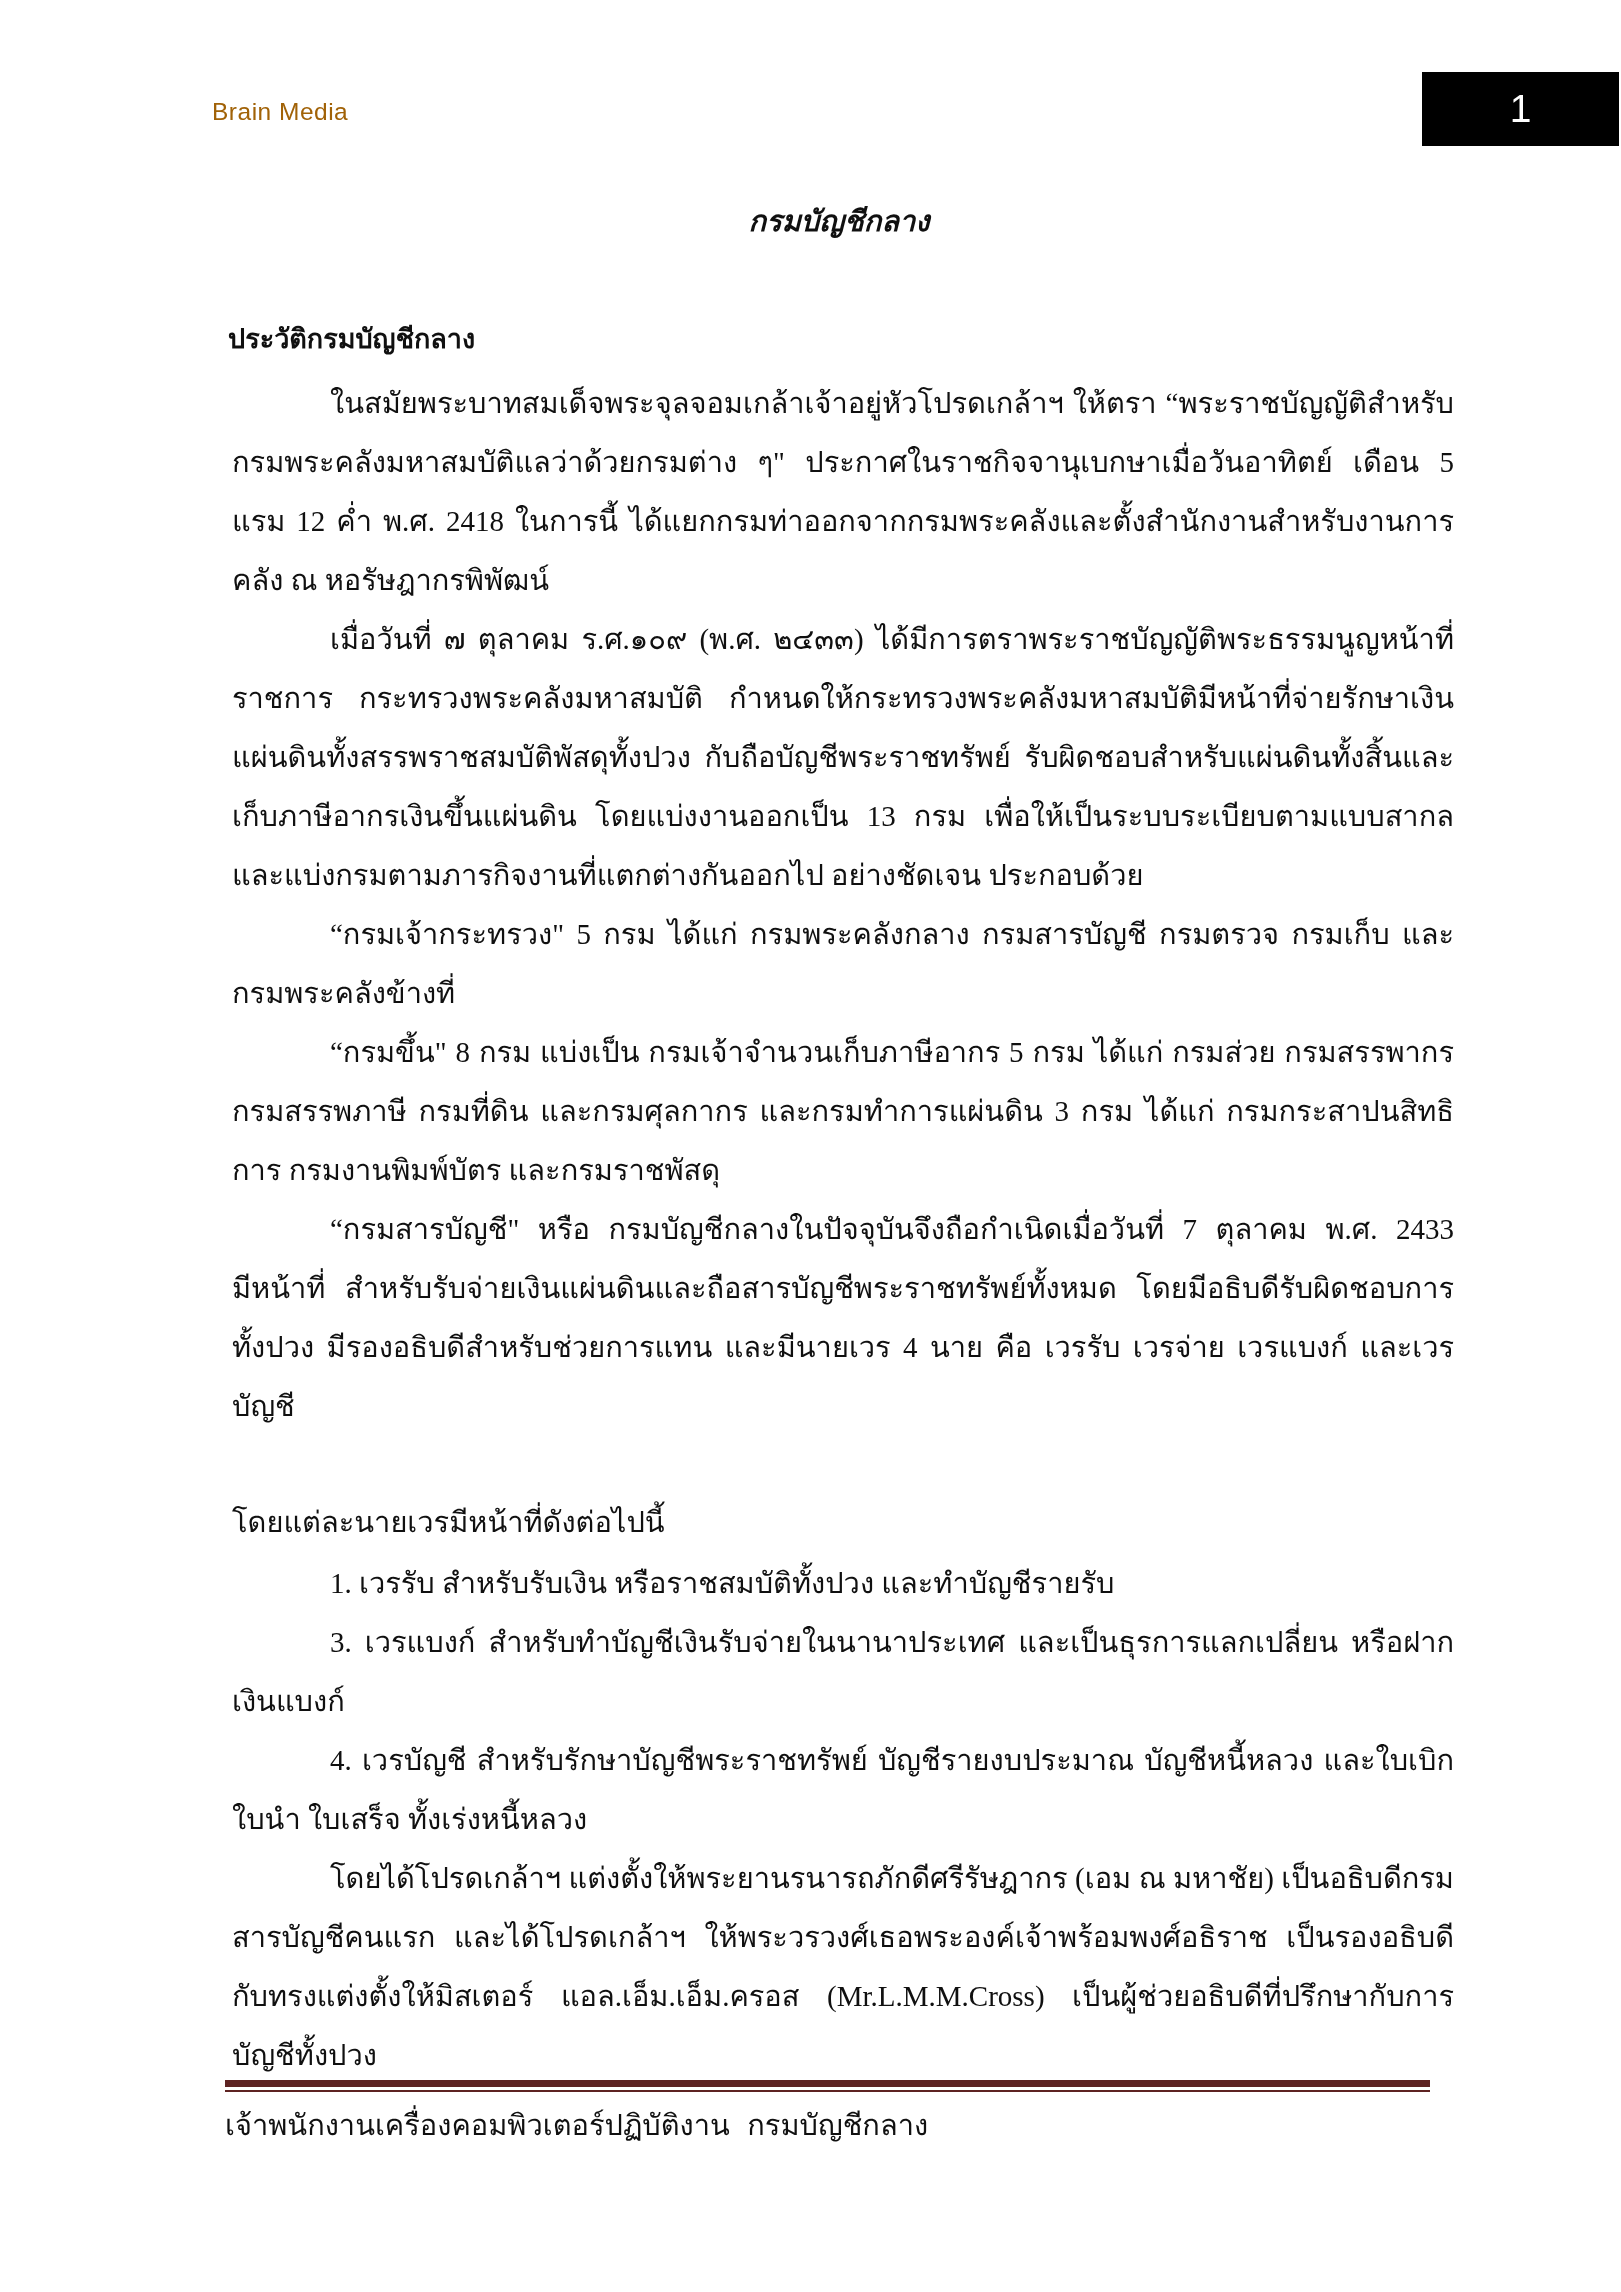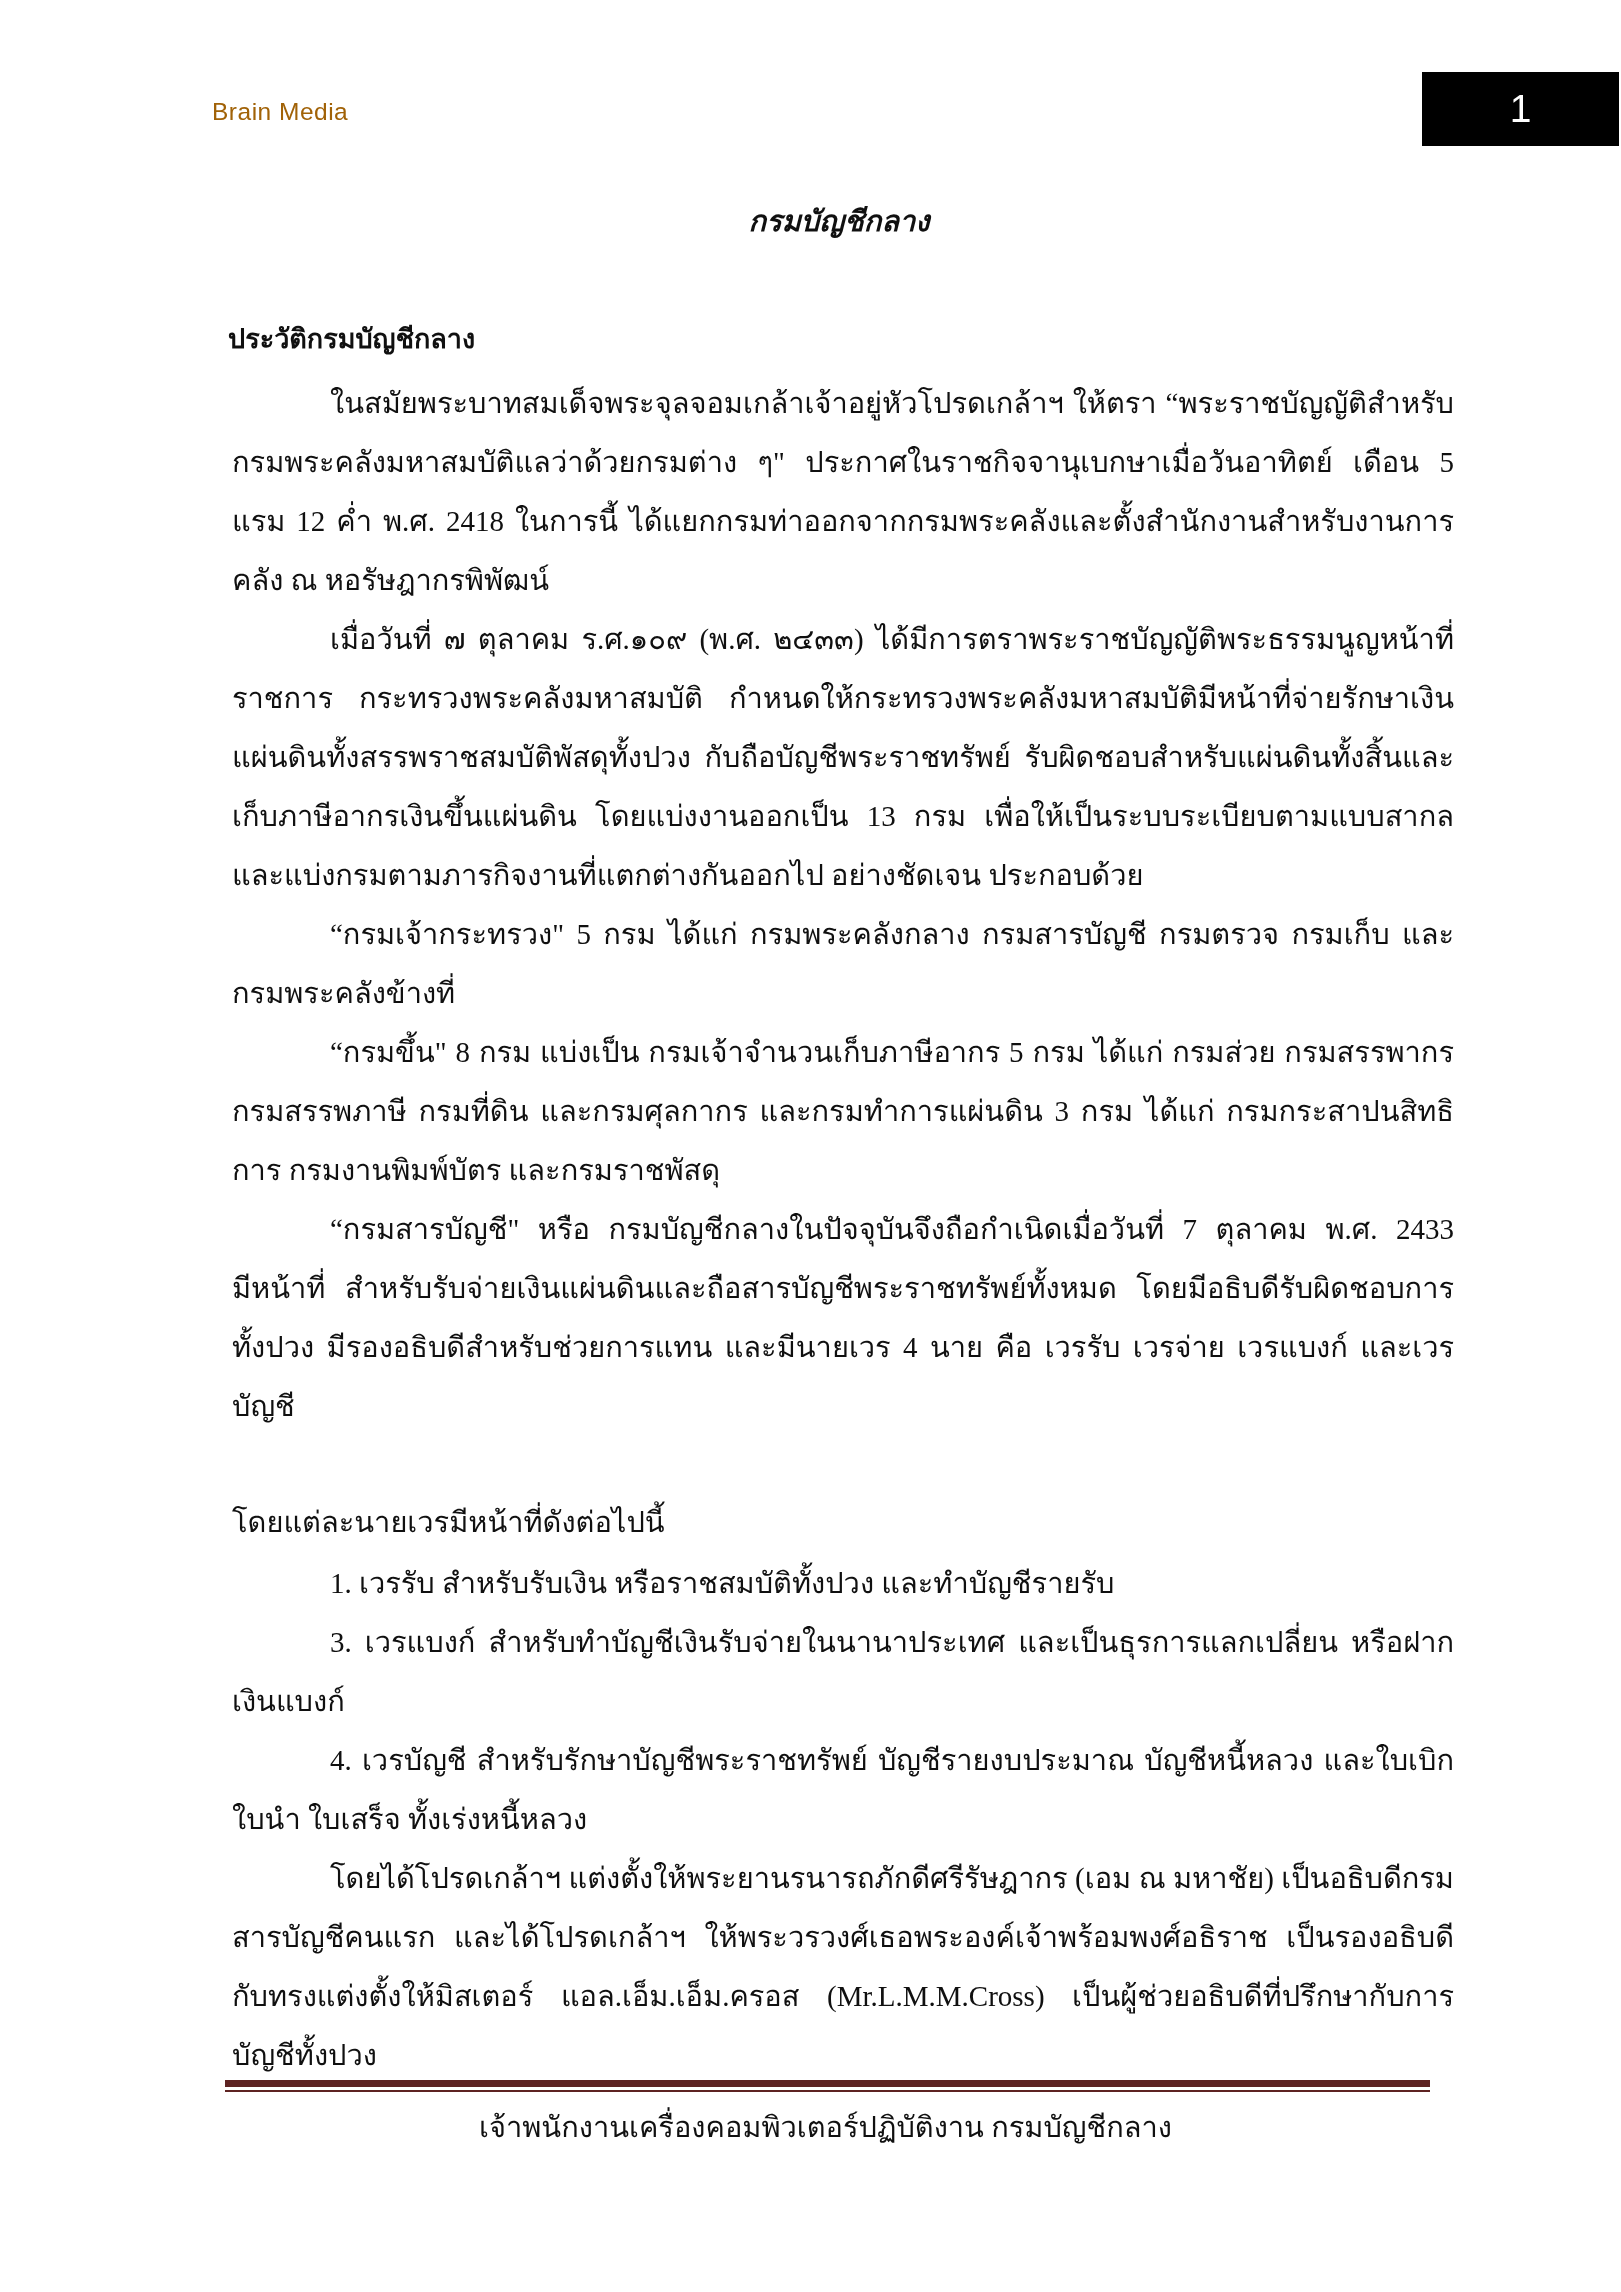--- a/index.html
+++ b/index.html
@@ -93,24 +93,25 @@
     height: 6.9px;
     background: #5e2322;
   }
   .rule-thin {
     height: 2px;
     background: #5e2322;
     margin-top: 2.9px;
   }
   .footer-text {
     margin-top: 5.9px;
-    text-align: center;
+    text-align: left;
     font-size: 29px;
     line-height: 59px;
     padding-right: 3.9px;
+    font-family: Liberation Mono, monospace;
   }
 </style>
 </head>
 <body>
 
 <div class="page">
 
   <span class="brand">Brain Media</span>
 
   <div class="page-number-box">

